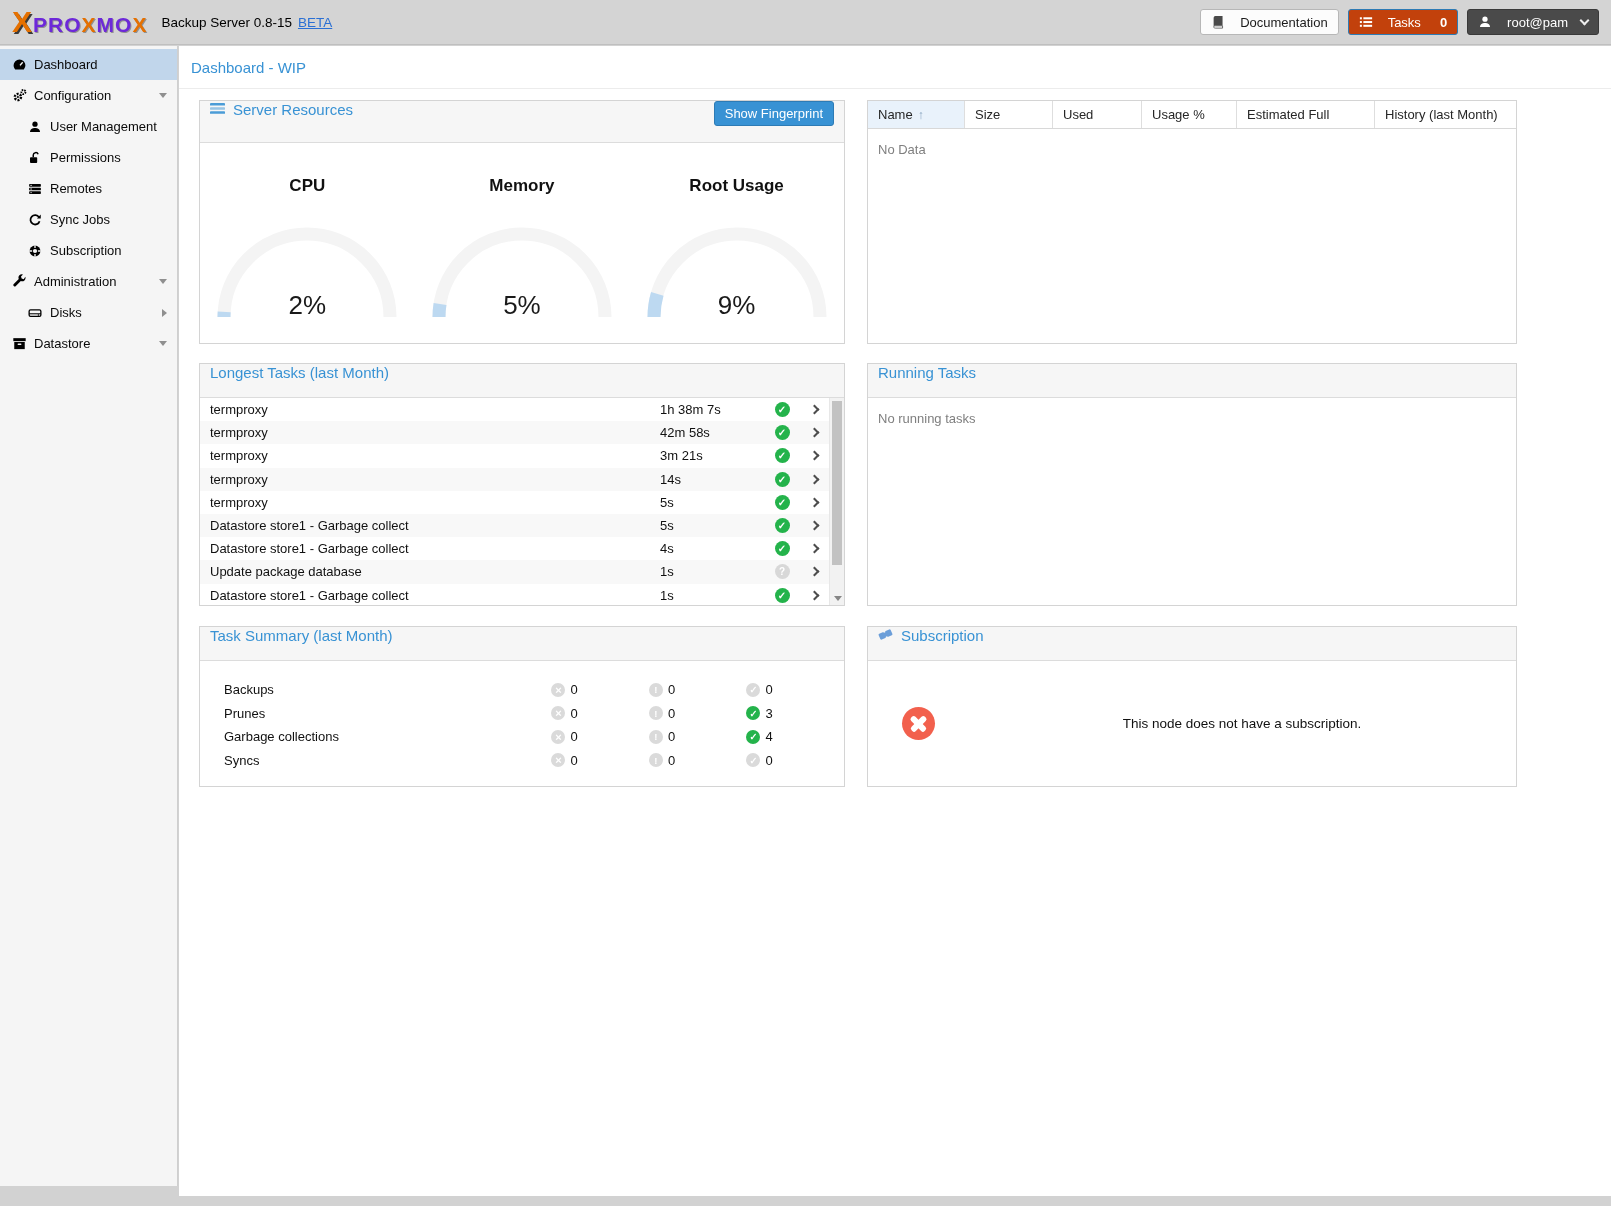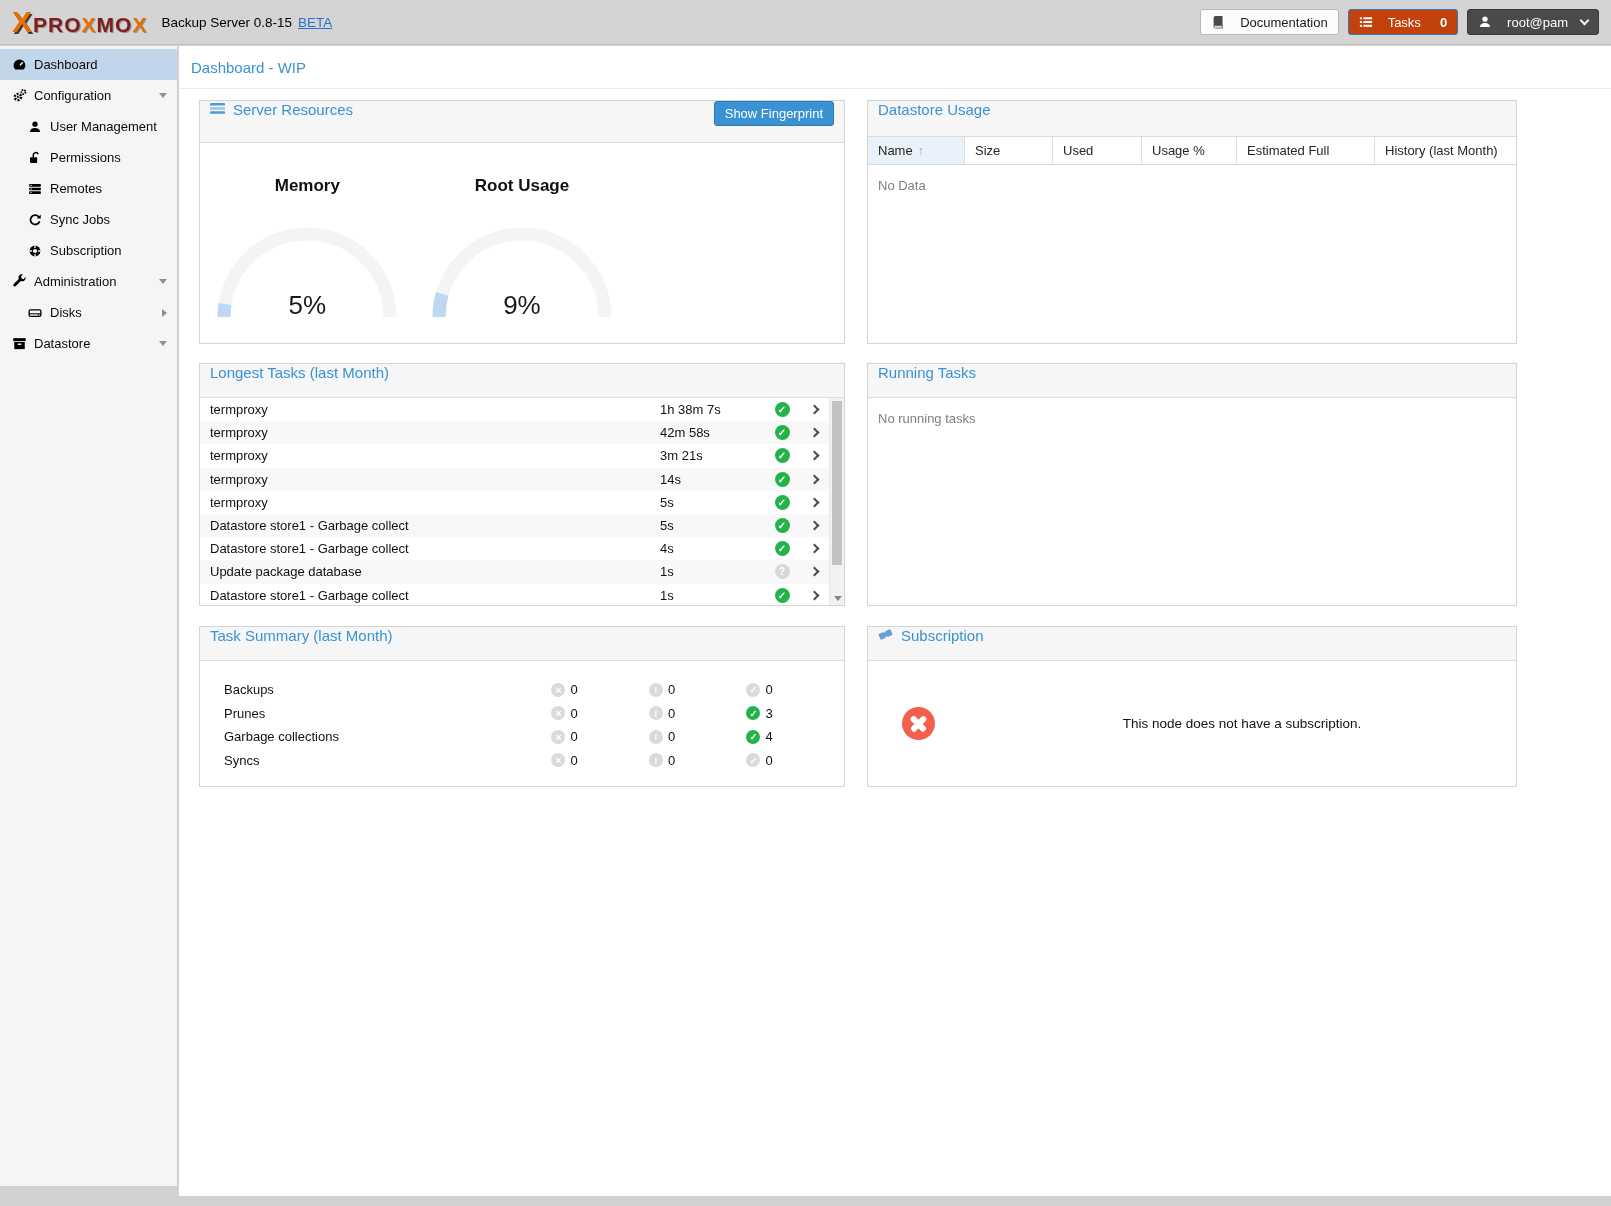--- a/index.html
+++ b/index.html
@@ -14,21 +14,21 @@
   .topbar {
     position:absolute; top:0; left:0; right:0; height:45px;
     background:#d4d4d4; border-bottom:1px solid #bfbfbf;
     display:flex; align-items:center; padding:0 12px;
   }
   .logo { display:flex; align-items:baseline; user-select:none; }
   .logo-mark { font-size:30px; font-weight:900; color:#e57000; line-height:30px;
     text-shadow:1.5px 1.5px 0 #3a3a3a; letter-spacing:-1px; margin-right:2px;}
   .logo-seg { font-size:21px; font-weight:bold; letter-spacing:1px;
     text-shadow:1px 1px 0 rgba(90,90,90,.55); }
-  .seg-dark { color:#7f1d1d; }
+  .seg-dark { color:#6d28d9; }
   .seg-orange { color:#e57000; }
   .product { margin-left:14px; font-size:13.5px; color:#000; }
   .beta { margin-left:6px; font-size:13.5px; color:#2a6fd4; text-decoration:underline; }
   .topbar-right { margin-left:auto; display:flex; align-items:center; gap:9px; }
   .tbtn {
     height:26px; border-radius:3px; display:flex; align-items:center;
     padding:0 10px; gap:7px; font-size:13px; cursor:pointer;
   }
   .btn-doc { background:#fcfcfc; border:1px solid #b7b7b7; color:#1a1a1a; }
   .btn-tasks { background:#c2410c; border:1px solid #2d7bb5; color:#fff; }
@@ -312,20 +312,30 @@
             </g>
           </svg>
       </span>
       <span>Server Resources</span>
       <span class="spacer"></span>
       <button class="btn-fp">Show Fingerprint</button>
     </div>
     <div class="panel-bd" style="height:200px;">
       <div class="gauges">
         <div class="gauge">
+          <div class="gauge-title">CPU</div>
+          <div class="garc">
+            <svg viewBox="0 0 182 96" width="182" height="96">
+              <path class="gtrack" d="M 8 94 A 83 83 0 0 1 174 94"></path>
+              <path class="gfill" d="M 8 94 A 83 83 0 0 1 174 94" stroke-dasharray="5.215778198242187 260.7889099121094"></path>
+            </svg>
+            <div class="gauge-val">2%</div>
+          </div>
+        </div>
+        <div class="gauge">
           <div class="gauge-title">Memory</div>
           <div class="garc">
             <svg viewBox="0 0 182 96" width="182" height="96">
               <path class="gtrack" d="M 8 94 A 83 83 0 0 1 174 94"></path>
               <path class="gfill" d="M 8 94 A 83 83 0 0 1 174 94" stroke-dasharray="13.039445495605468 260.7889099121094"></path>
             </svg>
             <div class="gauge-val">5%</div>
           </div>
         </div>
         <div class="gauge">
@@ -336,23 +346,20 @@
               <path class="gfill" d="M 8 94 A 83 83 0 0 1 174 94" stroke-dasharray="23.471001892089845 260.7889099121094"></path>
             </svg>
             <div class="gauge-val">9%</div>
           </div>
         </div>
       </div>
     </div>
   </div>
 
   <div class="panel" style="left:688px; top:54px; width:650px; height:244px;">
-    <div class="panel-hd hd36">
-      <span>Datastore Usage</span>
-    </div>
     <div class="panel-bd" style="height:206px;">
       <div class="dtable-hd">
         <div class="dcell c1 sorted">
           <span>Name</span><span class="sort-arrow">↑</span>
         </div>
         <div class="dcell c2">Size</div>
         <div class="dcell c3">Used</div>
         <div class="dcell c4">Usage %</div>
         <div class="dcell c5">Estimated Full</div>
         <div class="dcell c6">History (last Month)</div>

